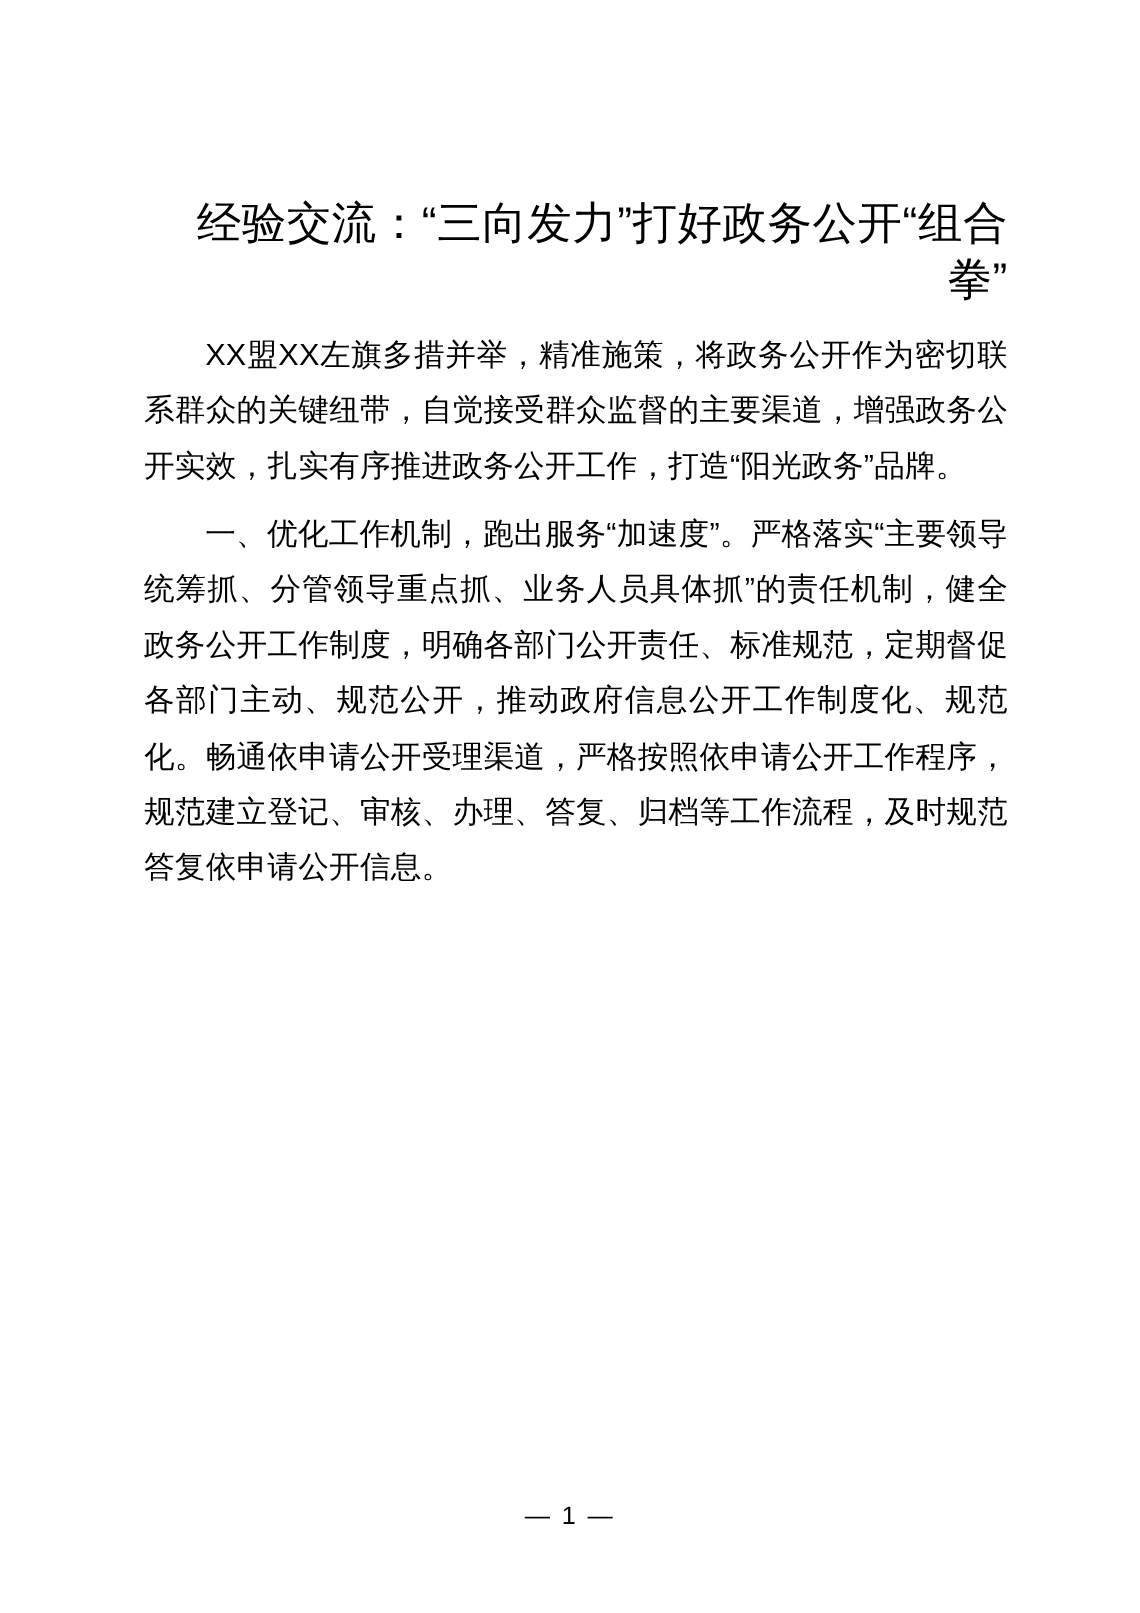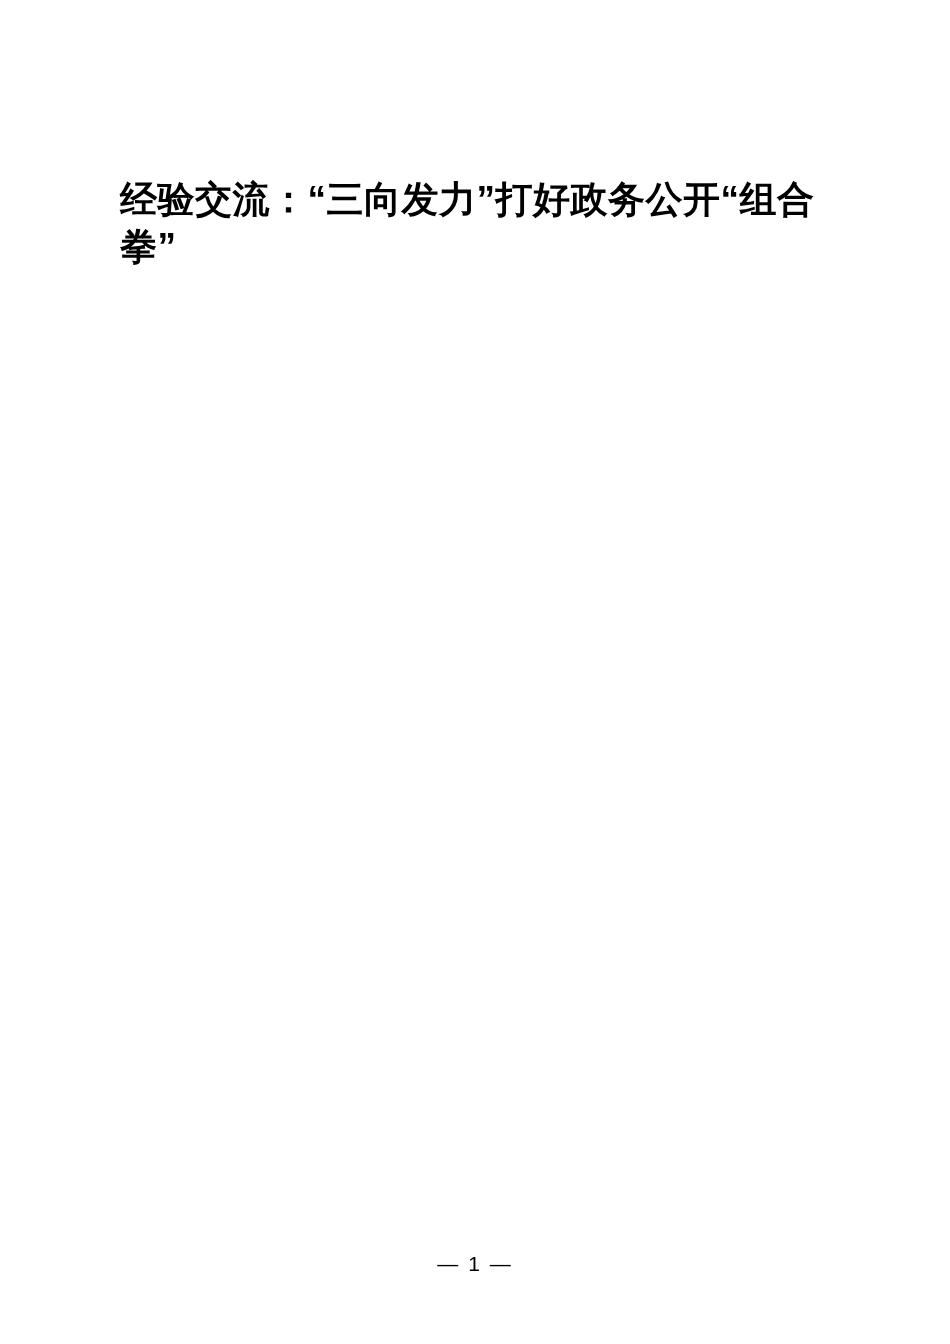--- a/index.html
+++ b/index.html
@@ -17,25 +17,25 @@
   }
   .page {
     width: 950px;
     height: 1344px;
     box-sizing: border-box;
     padding: 160px 110px 0 120px;
     position: relative;
   }
   .doc-title {
     font-size: 37px;
-    font-weight: bold;
+    font-weight: normal;
     line-height: 1.28;
-    text-align: left;
+    text-align: right;
     letter-spacing: 0.5px;
-    margin: 16px 0 6px 0;
+    margin: 2px 0 6px 0;
   }
   .para {
     font-size: 25.5px;
     line-height: 1.82;
     text-align: justify;
     text-justify: inter-ideograph;
     text-indent: 2em;
     margin: 0;
     padding-top: 10px;
     letter-spacing: 0.2px;
@@ -50,18 +50,20 @@
     letter-spacing: 2px;
   }
 </style>
 </head>
 <body>
 
 <div class="page">
 
   <h1 class="doc-title">经验交流：“三向发力”打好政务公开“组合拳”</h1>
 
+  <p class="para">XX盟XX左旗多措并举，精准施策，将政务公开作为密切联系群众的关键纽带，自觉接受群众监督的主要渠道，增强政务公开实效，扎实有序推进政务公开工作，打造“阳光政务”品牌。</p>
 
+  <p class="para">一、优化工作机制，跑出服务“加速度”。严格落实“主要领导统筹抓、分管领导重点抓、业务人员具体抓”的责任机制，健全政务公开工作制度，明确各部门公开责任、标准规范，定期督促各部门主动、规范公开，推动政府信息公开工作制度化、规范化。畅通依申请公开受理渠道，严格按照依申请公开工作程序，规范建立登记、审核、办理、答复、归档等工作流程，及时规范答复依申请公开信息。</p>
 
 
   <div class="page-number">— 1 —</div>
 
 </div>
 
 </body></html>

